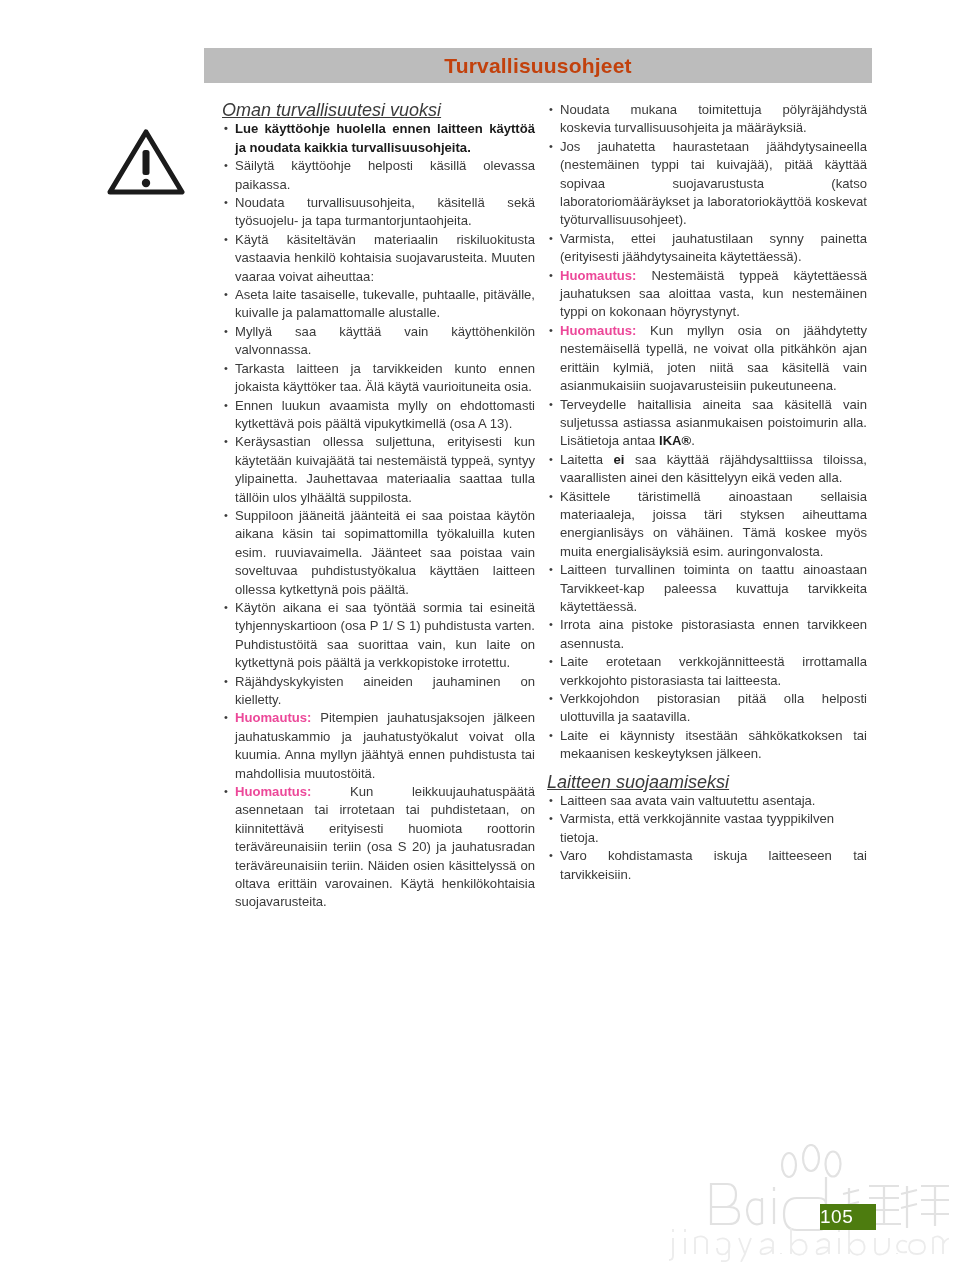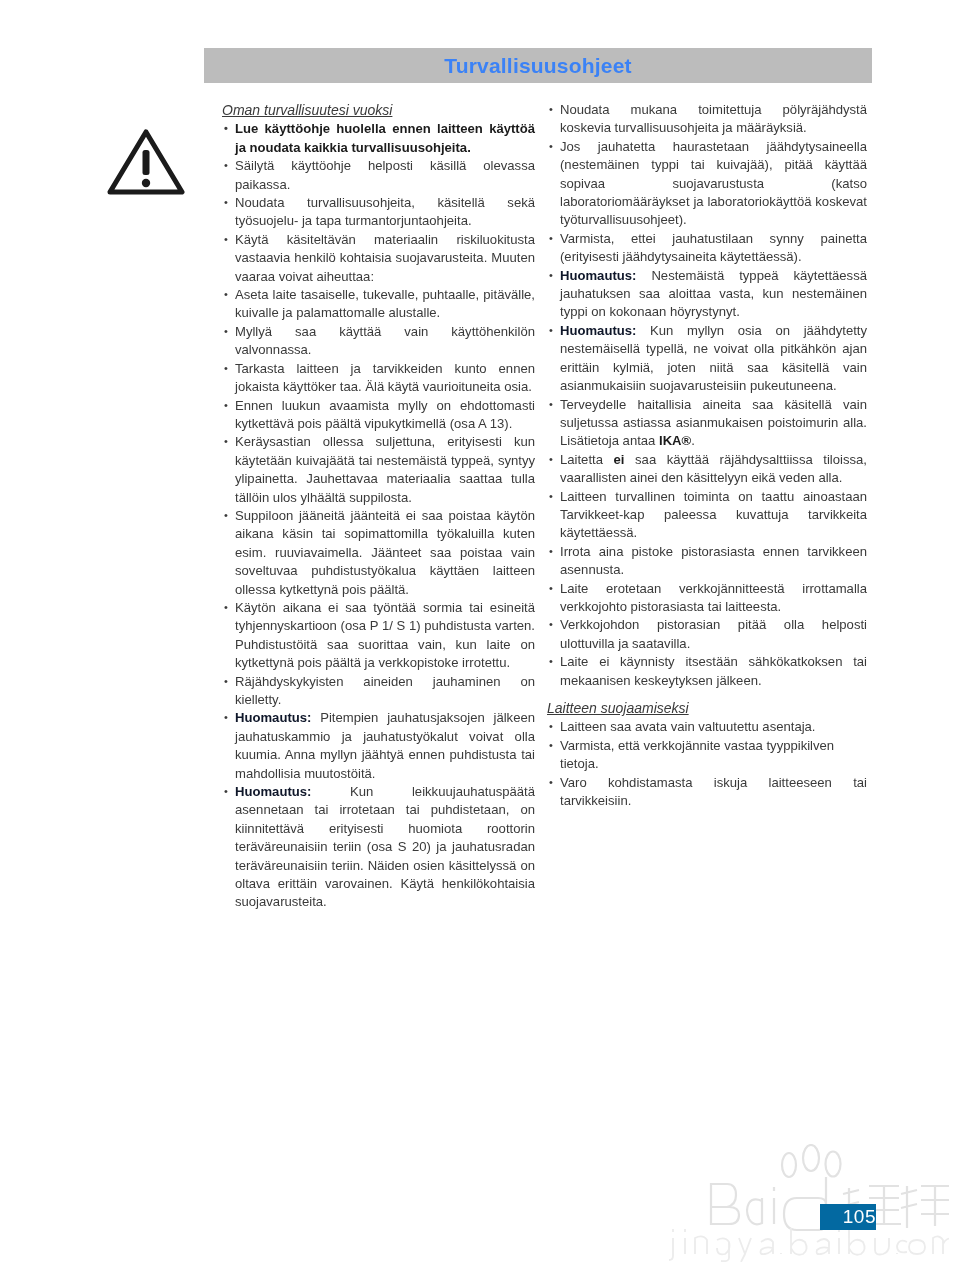--- a/index.html
+++ b/index.html
@@ -35,21 +35,21 @@
     position: absolute;
     left: 204px;
     top: 48px;
     width: 668px;
     height: 35px;
     line-height: 35px;
     text-align: center;
     font-size: 21px;
     font-weight: 600;
     letter-spacing: 0.2px;
-    color: #3b82f6;
+    color: #c2410c;
   }
 
   
   .warn-icon {
     position: absolute;
     left: 107px;
     top: 128px;
     width: 78px;
     height: 68px;
   }
@@ -62,21 +62,21 @@
     font-size: 13.1px;
     line-height: 18.4px;
     color: #3a3a3a;
   }
   .col-left  { left: 222px; width: 318px; }
   .col-right { left: 547px; width: 325px; }
 
   .sec-head {
     font-style: italic;
     text-decoration: underline;
-    font-size: 14px;
+    font-size: 18px;
     color: #3a3a3a;
     margin: 0 0 1px 0;
     padding-left: 0px;
   }
   .sec-head.spaced { margin-top: 9px; text-decoration: underline; }
 
   ul.list {
     list-style: none;
     margin: 0;
     padding: 0;
@@ -93,46 +93,46 @@
     position: absolute;
     left: 2px;
     top: -1px;
     font-size: 11px;
     color: #3a3a3a;
   }
   ul.list > li.nobullet { padding-left: 13px; }
   ul.list > li.nobullet::before { content: ""; }
 
   li.bold, li.bold b { font-weight: 700; color: #1b1b1b; }
-  li .lead { font-weight: 700; color: #0f172a; }
+  li .lead { font-weight: 700; color: #ec4899; }
   li .em-b { font-weight: 700; color: #1b1b1b; }
   .noj { text-align: left !important; }
 
   
   .watermark {
     position: absolute;
     left: 663px;
     top: 1144px;
     width: 286px;
     height: 118px;
     pointer-events: none;
   }
   .watermark svg { display: block; }
 
   .page-number {
     position: absolute;
     left: 820px;
     top: 1204px;
     width: 56px;
     height: 26px;
-    background: #0369a1;
+    background: #4d7c0f;
     color: #ffffff;
     font-size: 19px;
     line-height: 26px;
-    text-align: right;
+    text-align: left;
     letter-spacing: 0.5px;
   }
 </style>
 </head>
 <body>
 
 <div class="page">
 
   <div class="header-band"></div>
   <div class="header-title">Turvallisuusohjeet</div>
@@ -167,20 +167,21 @@
 
   <div class="col col-right">
     <ul class="list">
       <li><span>Noudata mukana toimitettuja pölyräjähdystä koskevia turvallisuusohjeita ja määräyksiä.</span></li>
       <li><span>Jos jauhatetta haurastetaan jäähdytysaineella (nestemäinen typpi tai kuivajää), pitää käyttää sopivaa suojavarustusta (katso laboratoriomääräykset ja laboratoriokäyttöä koskevat työturvallisuusohjeet).</span></li>
       <li><span>Varmista, ettei jauhatustilaan synny painetta (erityisesti jäähdytysaineita käytettäessä).</span></li>
       <li><span class="lead">Huomautus:</span><span> Nestemäistä typpeä käytettäessä jauhatuksen saa aloittaa vasta, kun nestemäinen typpi on kokonaan höyrystynyt.</span></li>
       <li><span class="lead">Huomautus:</span><span> Kun myllyn osia on jäähdytetty nestemäisellä typellä, ne voivat olla pitkähkön ajan erittäin kylmiä, joten niitä saa käsitellä vain asianmukaisiin suojavarusteisiin pukeutuneena.</span></li>
       <li><span>Terveydelle haitallisia aineita saa käsitellä vain suljetussa astiassa asianmukaisen poistoimurin alla. Lisätietoja antaa </span><span class="em-b">IKA®</span><span>.</span></li>
       <li><span>Laitetta </span><span class="em-b">ei</span><span> saa käyttää räjähdysalttiissa tiloissa, vaarallisten ainei den käsittelyyn eikä veden alla.</span></li>
+      <li><span>Käsittele täristimellä ainoastaan sellaisia materiaaleja, joissa täri styksen aiheuttama energianlisäys on vähäinen. Tämä koskee myös muita energialisäyksiä esim. auringonvalosta.</span></li>
       <li><span>Laitteen turvallinen toiminta on taattu ainoastaan Tarvikkeet-kap paleessa kuvattuja tarvikkeita käytettäessä.</span></li>
       <li><span>Irrota aina pistoke pistorasiasta ennen tarvikkeen asennusta.</span></li>
       <li><span>Laite erotetaan verkkojännitteestä irrottamalla verkkojohto pistorasiasta tai laitteesta.</span></li>
       <li><span>Verkkojohdon pistorasian pitää olla helposti ulottuvilla ja saatavilla.</span></li>
       <li><span>Laite ei käynnisty itsestään sähkökatkoksen tai mekaanisen keskeytyksen jälkeen.</span></li>
     </ul>
 
     <div class="sec-head spaced">Laitteen suojaamiseksi</div>
     <ul class="list">
       <li class="noj"><span>Laitteen saa avata vain valtuutettu asentaja.</span></li>

